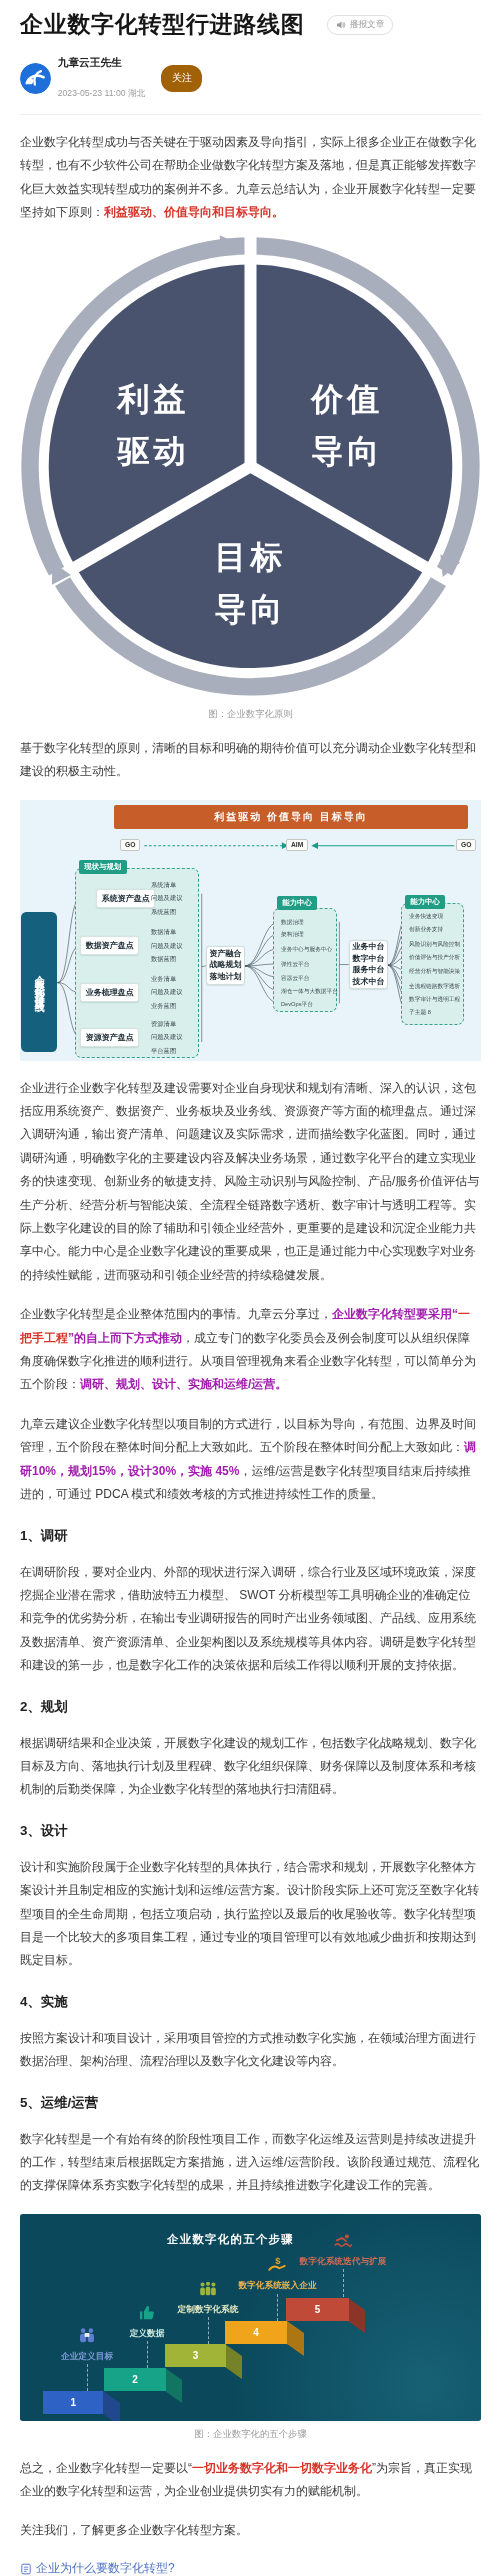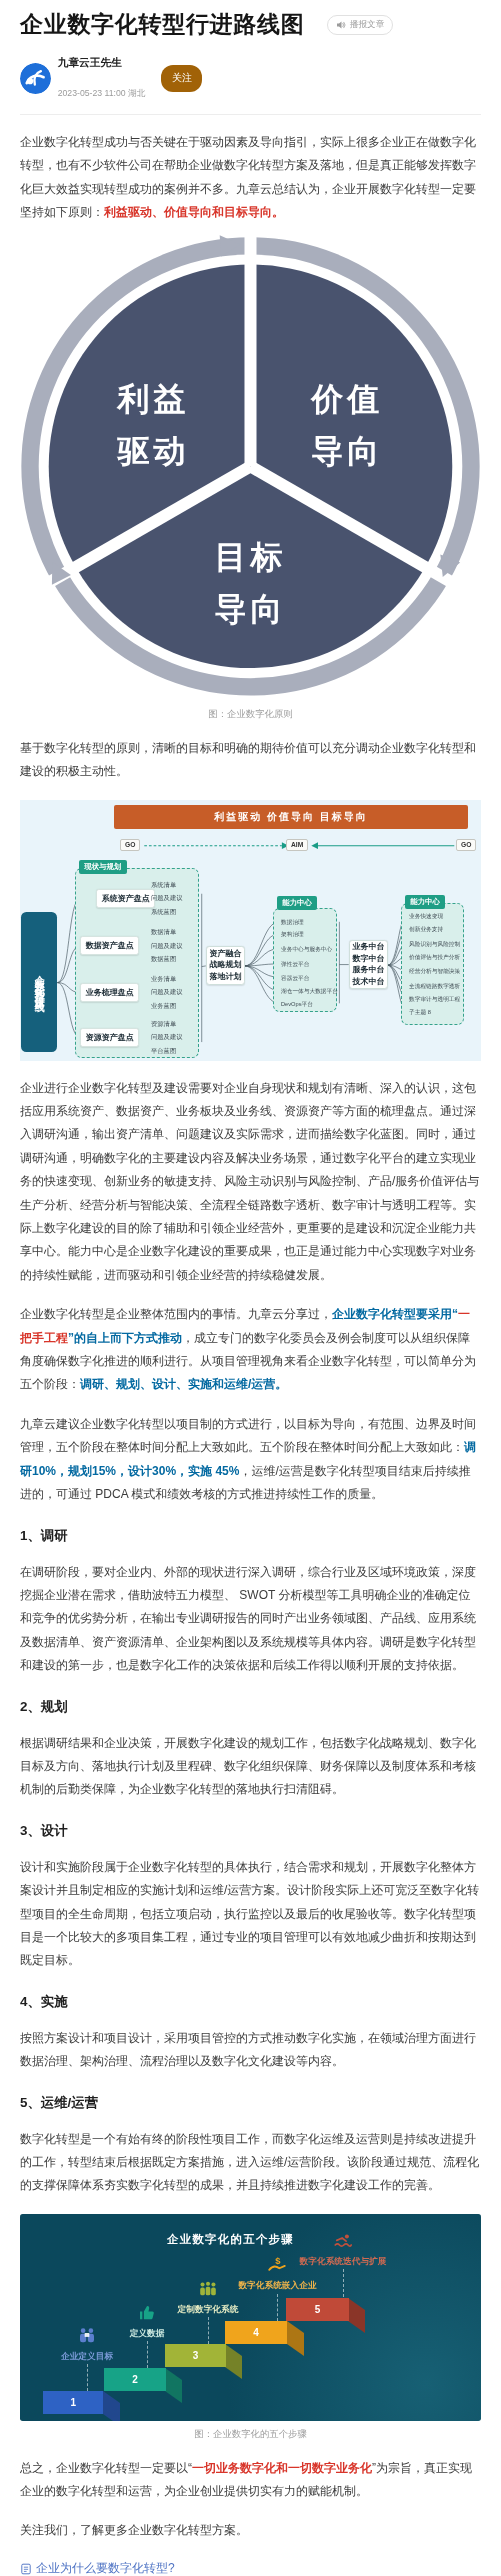--- a/index.html
+++ b/index.html
@@ -16,21 +16,21 @@
   .avatar { width:31px; height:31px; border-radius:50%; overflow:hidden; flex:0 0 auto; }
   .author-col { margin-left:6.7px; }
   .author-name { font-size:10.7px; font-weight:700; color:#222; }
   .author-meta { font-size:8.7px; color:#9b9b9b; margin-top:18px; }
   .follow-btn { margin-left:16px; background:#a16207; color:#fff; font-size:10px; border:none;
                 border-radius:12px; width:41px; height:27px; cursor:pointer; }
   .divider { border:none; border-top:0.7px solid #ededed; margin-top:13.4px; }
 
   
   .para { font-size:12px; line-height:23.4px; margin-top:16px; color:#3c3c3c; }
-  .b { font-weight:700; color:#0369a1; }
+  .b { font-weight:700; color:#a21caf; }
   .red { color:#d8352a; font-weight:700; }
   h2.sec { font-size:13.4px; color:#1f1f1f; margin-top:20px; font-weight:700; }
   .caption { text-align:center; font-size:9.4px; color:#9c9c9c; margin-top:6.7px; }
 
   
   .fig1 { margin-top:6.7px; }
 
   
   .fig2 { position:relative; width:461px; height:261px; background:#e9f4fa; margin-top:16px; overflow:hidden; }
   .fig2 .banner { position:absolute; left:94px; top:5.3px; width:354px; height:24px; background:#c75d28; border-radius:2px;

